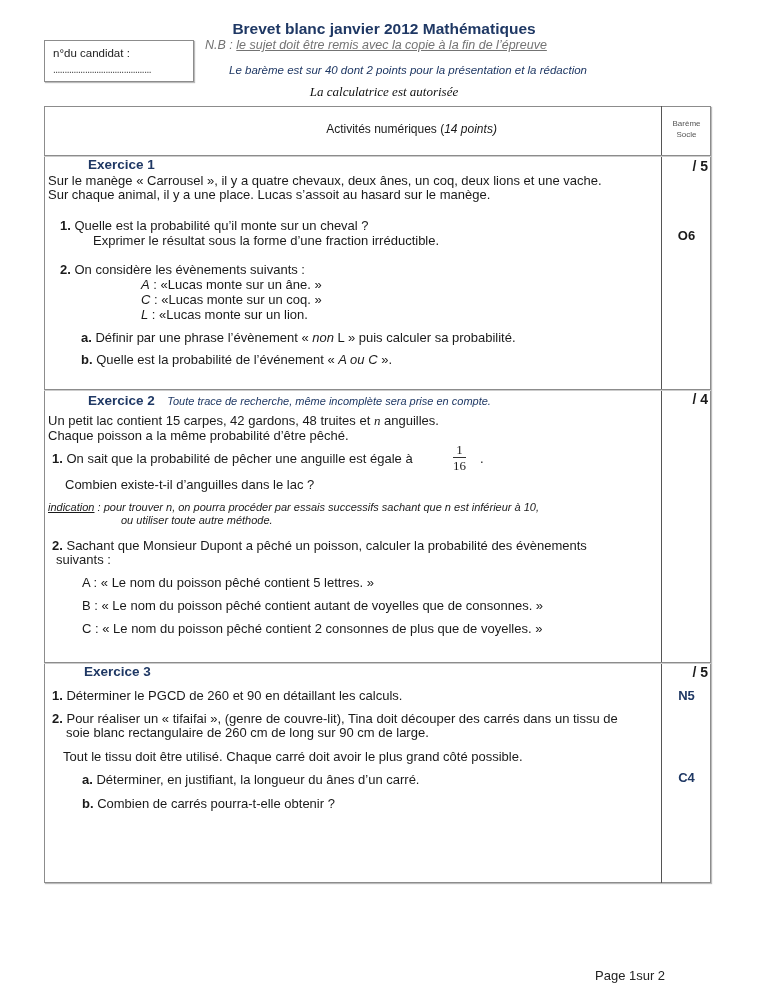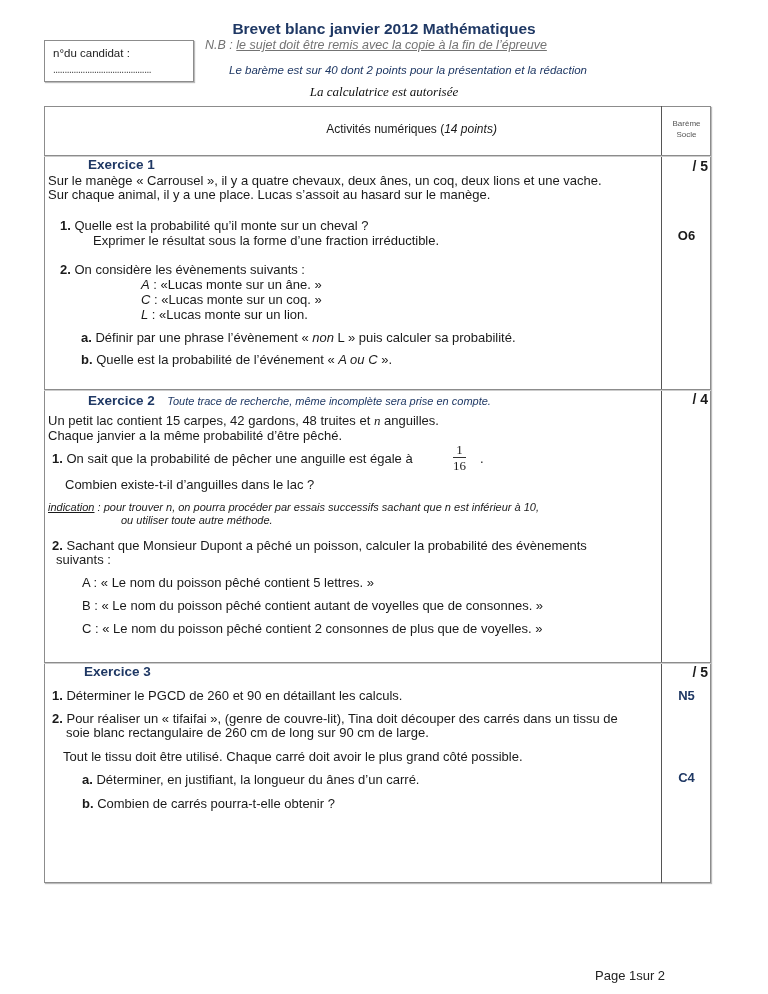--- a/index.html
+++ b/index.html
@@ -120,21 +120,21 @@
 
 <div class="abs" style="left:52px; top:391px; white-space:nowrap;">
   <span class="ex-title">Exercice 2</span>
   <span class="small-i" style="margin-left:8px;">Toute trace de recherche, même incomplète sera prise en compte.</span>
 </div>
 <div class="abs score" style="top:391px;">/ 4</div>
 
 <div class="abs t" style="left:48px; top:413px;">
   <span>Un petit lac contient 15 carpes, 42 gardons, 48 truites et </span><i style="font-family:'Liberation Serif',serif;">n</i><span> anguilles.</span>
 </div>
-<div class="abs t" style="left:48px; top:428px;">Chaque janvier a la même probabilité d’être pêché.</div>
+<div class="abs t" style="left:48px; top:428px;">Chaque poisson a la même probabilité d’être pêché.</div>
 
 <div class="abs t" style="left:52px; top:451px;">
   <b>1.</b><span> On sait que la probabilité de pêcher une anguille est égale à</span>
 </div>
 <div class="abs frac" style="left:453px; top:443px;">
   <span class="num">1</span>
   <span class="den">16</span>
 </div>
 <div class="abs t" style="left:480px; top:451px;">.</div>
 <div class="abs t" style="left:65px; top:477px;">Combien existe-t-il d’anguilles dans le lac ?</div>

